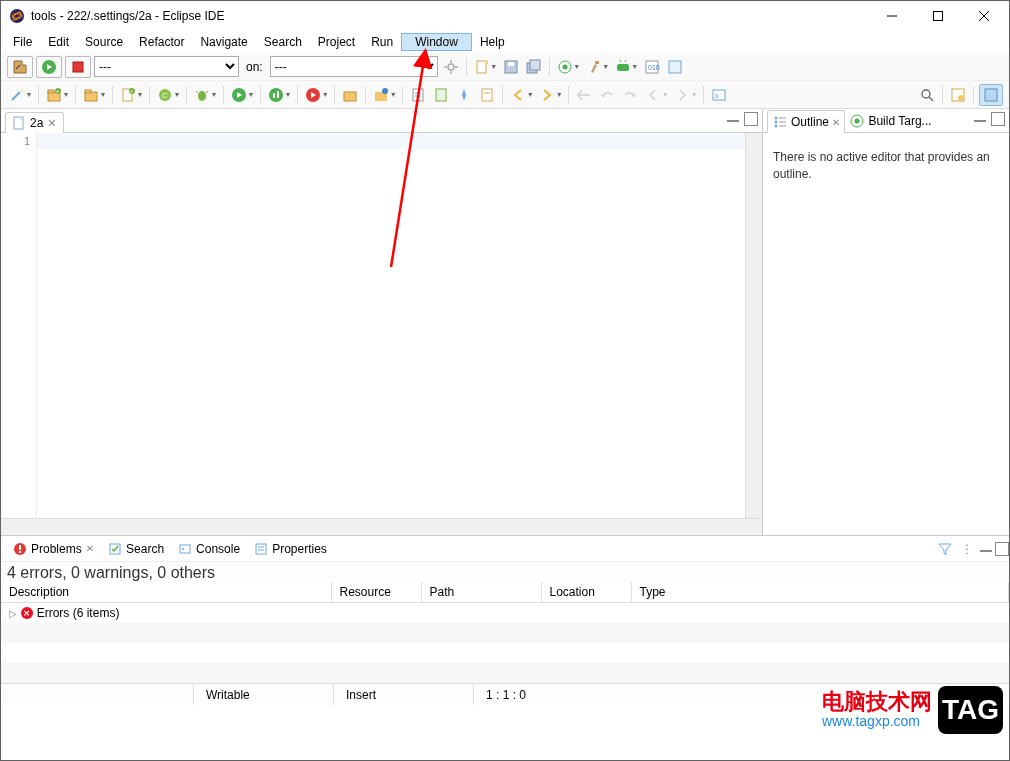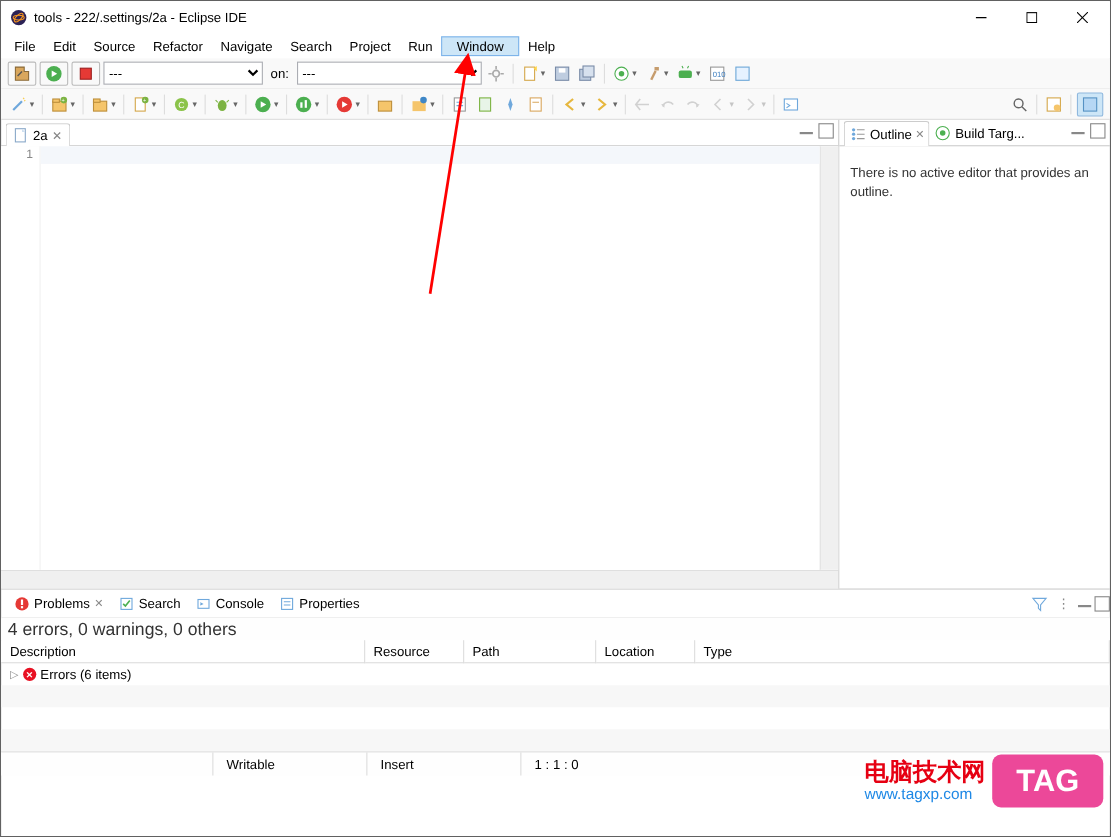--- a/index.html
+++ b/index.html
@@ -58,21 +58,21 @@
 .expand { color: #888; font-size: 10px; }
 .errico { width: 12px; height: 12px; border-radius: 50%; background: #e81123; color: #fff; display: flex; align-items: center; justify-content: center; font-size: 8px; font-weight: bold; }
 .statusbar { height: 22px; border-top: 1px solid #ddd; display: flex; align-items: center; font-size: 12px; background: #fefefe; }
 .scell { border-left: 1px solid #ddd; padding: 0 12px; height: 100%; display: flex; align-items: center; }
 .scell.first { width: 192px; border-left: none; }
 .scell.w { width: 140px; }
 .arrow-overlay { position: absolute; pointer-events: none; }
 .tag-overlay { position: absolute; right: 6px; bottom: 26px; display: flex; align-items: center; gap: 6px; }
 .tag-txt { font-size: 22px; font-weight: bold; color: #e60012; line-height: 1; }
 .tag-url { font-size: 14px; color: #1e88e5; }
-.tag-badge { background: #ec4899; color: #fff; font-weight: bold; font-size: 28px; padding: 8px 22px; border-radius: 8px; }
+.tag-badge { background: #000000; color: #fff; font-weight: bold; font-size: 28px; padding: 8px 4px; border-radius: 8px; }
 </style>
 </head>
 <body>
 
 <div class="titlebar">
   <span class="app-icon">
     <svg viewBox="0 0 16 16">
         <circle cx="8" cy="8" r="7" fill="#2c2255"></circle>
         <ellipse cx="8" cy="8" rx="5" ry="2.2" fill="none" stroke="#f7941e" stroke-width="1"></ellipse>
         <ellipse cx="8" cy="8" rx="2.2" ry="5" fill="none" stroke="#f7941e" stroke-width="1" transform="rotate(45 8 8)"></ellipse>

